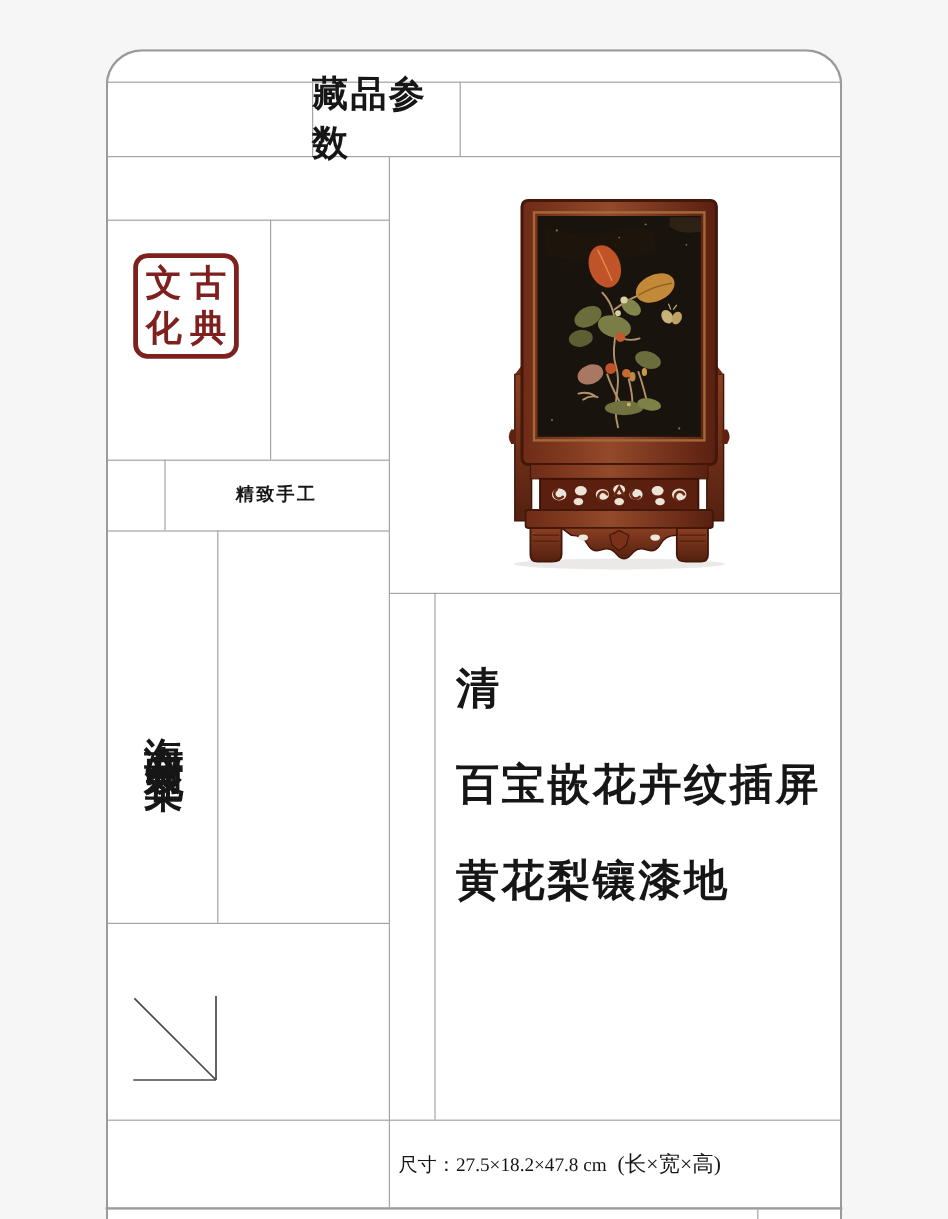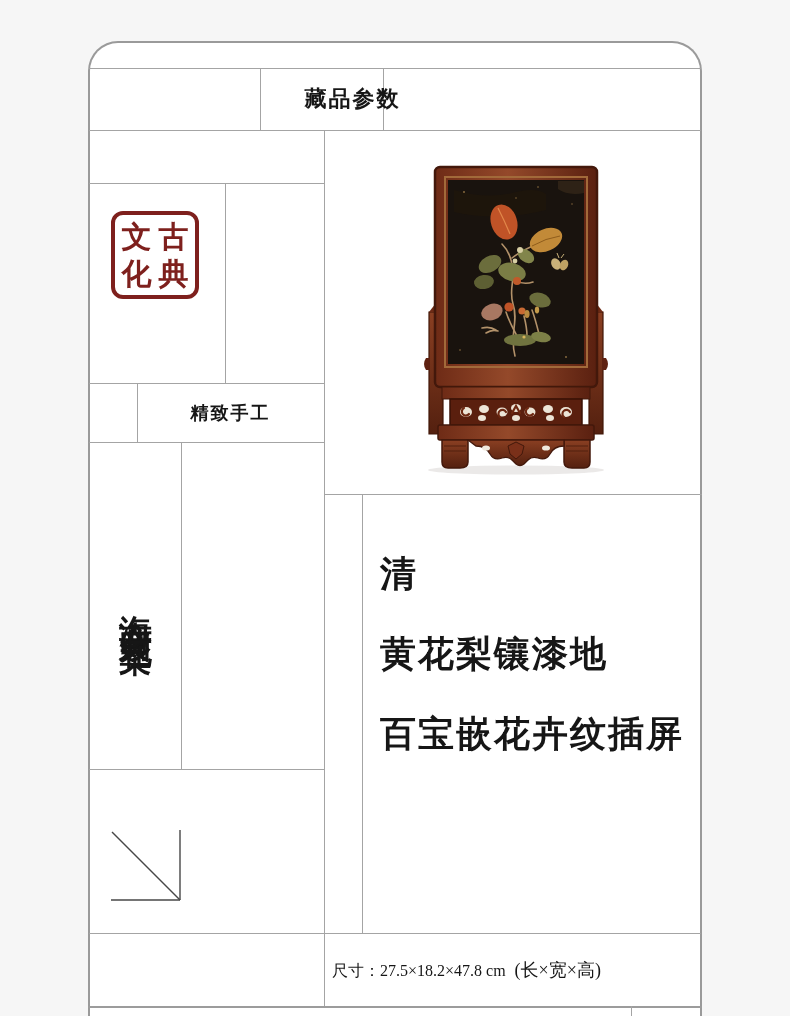--- a/index.html
+++ b/index.html
@@ -3,22 +3,22 @@
 <meta charset="utf-8">
 <style>
   html,body{margin:0;padding:0;background:#f6f6f6;width:790px;height:1016px;overflow:hidden;}
   #canvas{position:relative;width:790px;height:1016px;font-family:"Liberation Serif","DejaVu Serif",serif;color:#161616;}
   .panel{position:absolute;left:88px;top:41px;width:614px;height:990px;box-sizing:border-box;
          background:#ffffff;border:2px solid #9a9a9a;border-bottom:none;border-radius:30px 30px 0 0;}
   .hline{position:absolute;height:1px;background:#a4a4a4;}
   .vline{position:absolute;width:1px;background:#a4a4a4;}
   .thick{height:2px;background:#9c9c9c;}
   .cell{position:absolute;display:flex;align-items:center;justify-content:center;}
-  .title-text{font-size:22px;font-weight:600;letter-spacing:2px;margin-left:31px;}
-  .craft-text{font-size:18px;font-weight:600;letter-spacing:2px;text-align:right;}
+  .title-text{font-size:30px;font-weight:600;letter-spacing:2px;}
+  .craft-text{font-size:15px;font-weight:600;letter-spacing:2px;text-align:right;}
   .vertical-text{writing-mode:vertical-rl;font-size:33px;font-weight:600;letter-spacing:7px;}
   .desc{position:absolute;left:380px;top:534px;width:320px;}
   .desc div{font-size:36px;font-weight:600;letter-spacing:2px;line-height:80px;white-space:nowrap;}
   .size-row{position:absolute;left:324px;top:933px;width:378px;height:73px;display:flex;align-items:center;padding-left:8px;box-sizing:border-box;}
   .size-main{font-size:16px;font-weight:500;}
   .size-note{font-size:18px;margin-left:5px;}
   .seal{position:absolute;left:111px;top:211px;width:88px;height:88px;box-sizing:border-box;
         border:4px solid #7e201d;border-radius:12px;display:grid;grid-template-columns:1fr 1fr;
         grid-template-rows:1fr 1fr;padding:3px;}
   .seal span{display:flex;align-items:center;justify-content:center;color:#7e201d;font-size:30px;font-weight:600;line-height:1;}
@@ -183,22 +183,22 @@
     </g>
 
     <path d="M48 280 h96 v6 q-10 0 -14 8 q-4 7 -12 4 q-6 -2 -10 2 l-4 4 q-4 3 -8 0 l-4 -4 q-4 -4 -10 -2 q-8 3 -12 -4 q-4 -8 -14 -8 z" fill="url(#woodV)" stroke="#43180b" stroke-width="1.3"></path>
     <ellipse cx="66" cy="288" rx="4" ry="2.6" fill="#efe8dc"></ellipse>
     <ellipse cx="126" cy="288" rx="4" ry="2.6" fill="#efe8dc"></ellipse>
     <path d="M88 286 l8 -4 8 4 -2 8 -6 5 -6 -5 z" fill="#7a3019" stroke="#43180b" stroke-width="1"></path>
   </svg>
 
   <div class="desc">
     <div>清</div>
+    <div>百宝嵌花卉纹插屏</div>
     <div>黄花梨镶漆地</div>
-    <div>百宝嵌花卉纹插屏</div>
   </div>
 
   <div class="size-row">
     <span>
       <span class="size-main">尺寸：27.5×18.2×47.8 cm</span>
       <span class="size-note">(长×宽×高)</span>
     </span>
   </div>
 
 </div>

